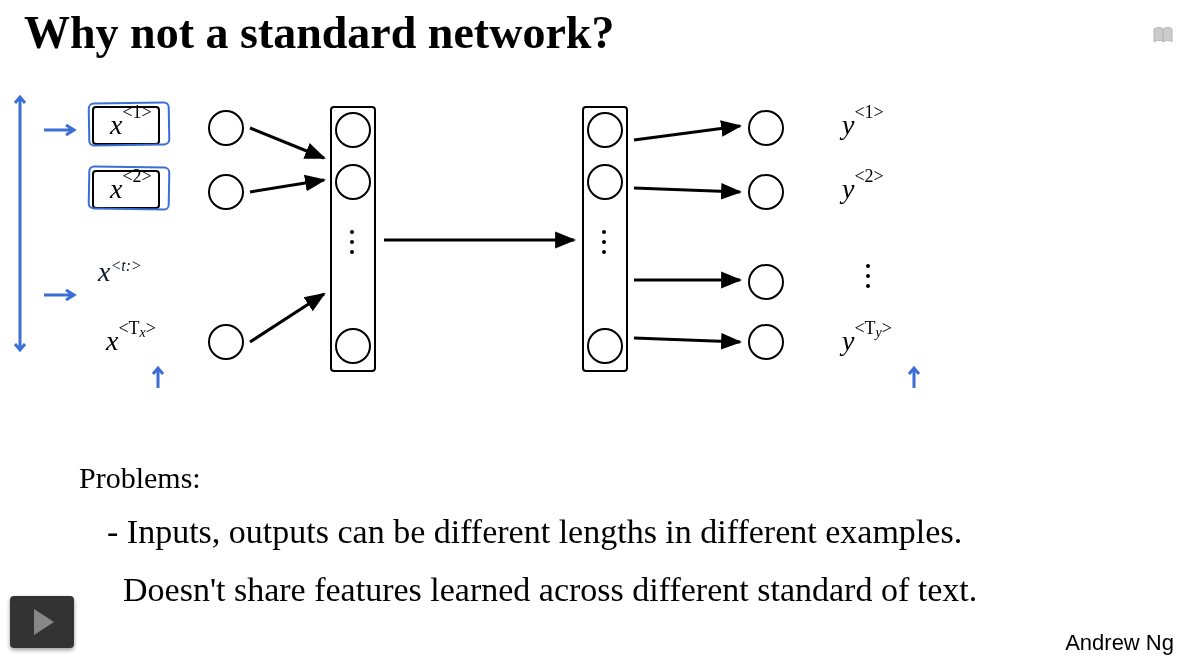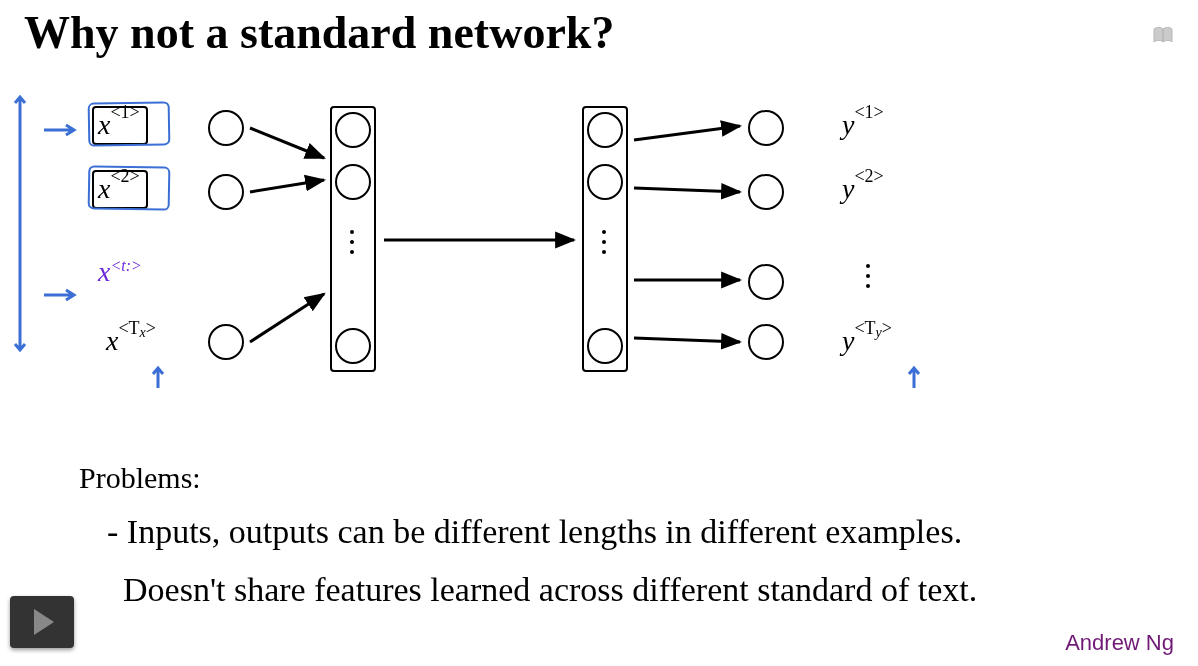--- a/index.html
+++ b/index.html
@@ -47,21 +47,21 @@
   }
   .math sup {
     font-style: normal;
     font-size: 18px;
     position: relative;
     top: -6px;
   }
   .box {
     border: 2px solid #000;
     border-radius: 4px;
-    padding: 0 6px 2px 4px;
+    padding: 0 6px 2px 16px;
     display: inline-block;
   }
   .circle {
     position: absolute;
     border: 2px solid #000;
     border-radius: 50%;
     background: #fff;
     box-sizing: border-box;
   }
   .layer-rect {
@@ -91,21 +91,21 @@
     margin-left: 35px;
   }
   .problems .hdr { font-size: 30px; }
   .problems .item { padding-left: 28px; font-size: 34px; }
   .author {
     position: absolute;
     right: 24px;
     bottom: 10px;
     font-family: "Helvetica Neue",Arial,sans-serif;
     font-size: 22px;
-    color: #701a75;
+    color: #000000;
   }
   .playbtn {
     position: absolute;
     left: 10px;
     bottom: 18px;
     width: 64px;
     height: 52px;
     background: #333;
     border-radius: 4px;
     display:flex;align-items:center;justify-content:center;
@@ -119,21 +119,21 @@
     margin-left:4px;
   }
   .blue { stroke:#3b6fd6; fill:none; }
   .hand-box {
     position:absolute;
     border:2px solid #3b6fd6;
     border-radius:6px;
   }
   .hand-text {
     position:absolute;
-    color:#6d28d9;
+    color:#0f172a;
     font-style:italic;
     font-size:24px;
   }
 </style>
 </head>
 <body>
 
 <div class="title">Why not a standard network?</div>
 
 <div class="watermark">

